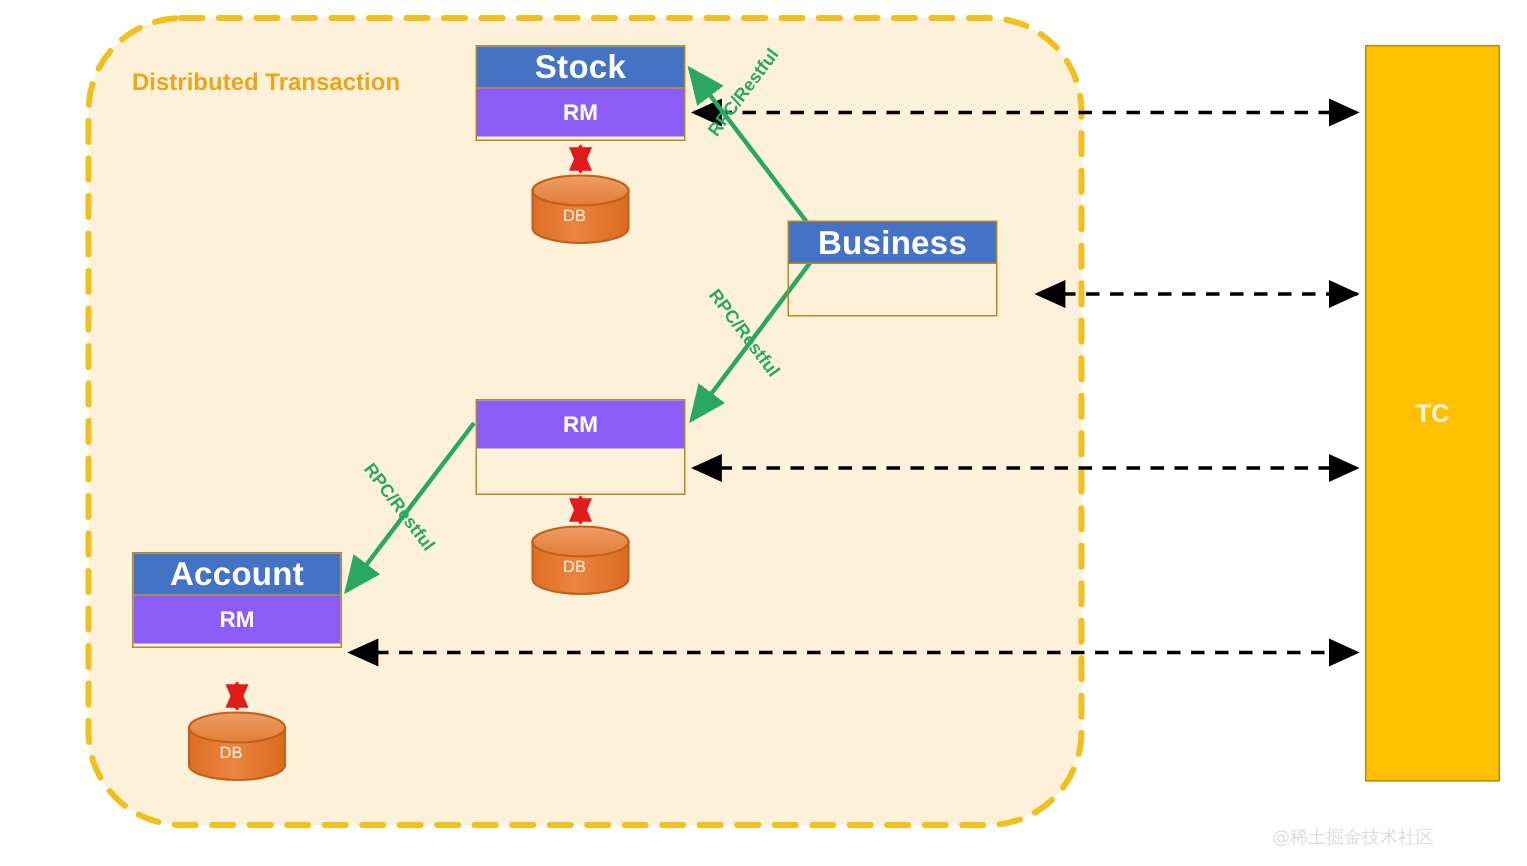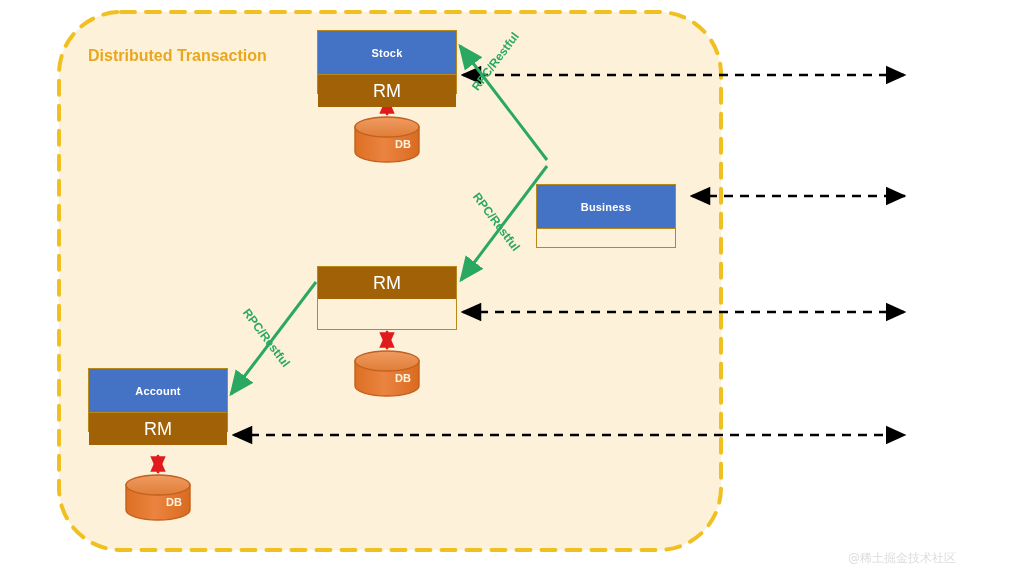--- a/index.html
+++ b/index.html
@@ -24,38 +24,38 @@
     width: 1018px;
     height: 577px;
   }
   .node {
     position: absolute;
     box-sizing: border-box;
     border: 1px solid #b8891a;
   }
   .node-title {
     box-sizing: border-box;
-    height: 44px;
+    height: 28px;
     background: #4472c4;
     color: #ffffff;
-    font-size: 11px;
+    font-size: 22px;
     font-weight: bold;
     display: flex;
     align-items: center;
     justify-content: center;
     letter-spacing: .2px;
     border-bottom: 1px solid #b8891a;
   }
   .node-role {
     box-sizing: border-box;
     height: 32px;
-    background: #a16207;
+    background: #8b5cf6;
     color: #ffffff;
-    font-size: 18px;
-    font-weight: normal;
+    font-size: 15px;
+    font-weight: bold;
     display: flex;
     align-items: center;
     justify-content: center;
   }
   .tc-box {
     position: absolute;
     box-sizing: border-box;
     background: #ffc000;
     border: 1px solid #b8891a;
     color: #fff6dd;
@@ -71,22 +71,21 @@
     font-size: 16px;
     font-weight: bold;
     white-space: nowrap;
   }
   .db-label {
     position: absolute;
     width: 56px;
     text-align: center;
     color: #fdf3e2;
     font-size: 11px;
-    font-weight: bold;
-    padding-left: 20px;
+    font-weight: normal;
   }
   .watermark {
     position: absolute;
     color: #dcdcdc;
     font-size: 12px;
     white-space: nowrap;
     font-family: "DejaVu Sans", sans-serif;
   }
   .rpc-label {
     position: absolute;
@@ -166,35 +165,36 @@
   </svg>
 
   <div class="group-label" style="left:88px; top:47px;">Distributed Transaction</div>
 
   <div class="node" style="left:317px; top:30px; width:140px; height:64px;">
     <div class="node-title">Stock</div>
     <div class="node-role">RM</div>
   </div>
   <div class="db-label" style="left:355px; top:138px;">DB</div>
 
-  <div class="node" style="left:536px; top:147px; width:140px; height:64px;margin-top:37px;">
+  <div class="node" style="left:525px; top:147px; width:140px; height:64px;">
     <div class="node-title">Business</div>
   </div>
 
   <div class="node" style="left:317px; top:266px; width:140px; height:64px;">
     <div class="node-role">RM</div>
   </div>
   <div class="db-label" style="left:355px; top:372px;">DB</div>
 
   <div class="node" style="left:88px; top:368px; width:140px; height:64px;">
     <div class="node-title">Account</div>
     <div class="node-role">RM</div>
   </div>
   <div class="db-label" style="left:126px; top:496px;">DB</div>
 
+  <div class="tc-box" style="left:910px; top:30px; width:90px; height:491px;">TC</div>
 
   <div class="rpc-label" style="left:469px; top:85px; transform: rotate(-53deg);">RPC/Restful</div>
   <div class="rpc-label" style="left:481px; top:190px; transform: rotate(53deg);">RPC/Restful</div>
   <div class="rpc-label" style="left:251px; top:306px; transform: rotate(53deg);">RPC/Restful</div>
 
   <div class="watermark" style="left:848px; top:550px;">@稀土掘金技术社区</div>
 
 </div>
 
 </body></html>

